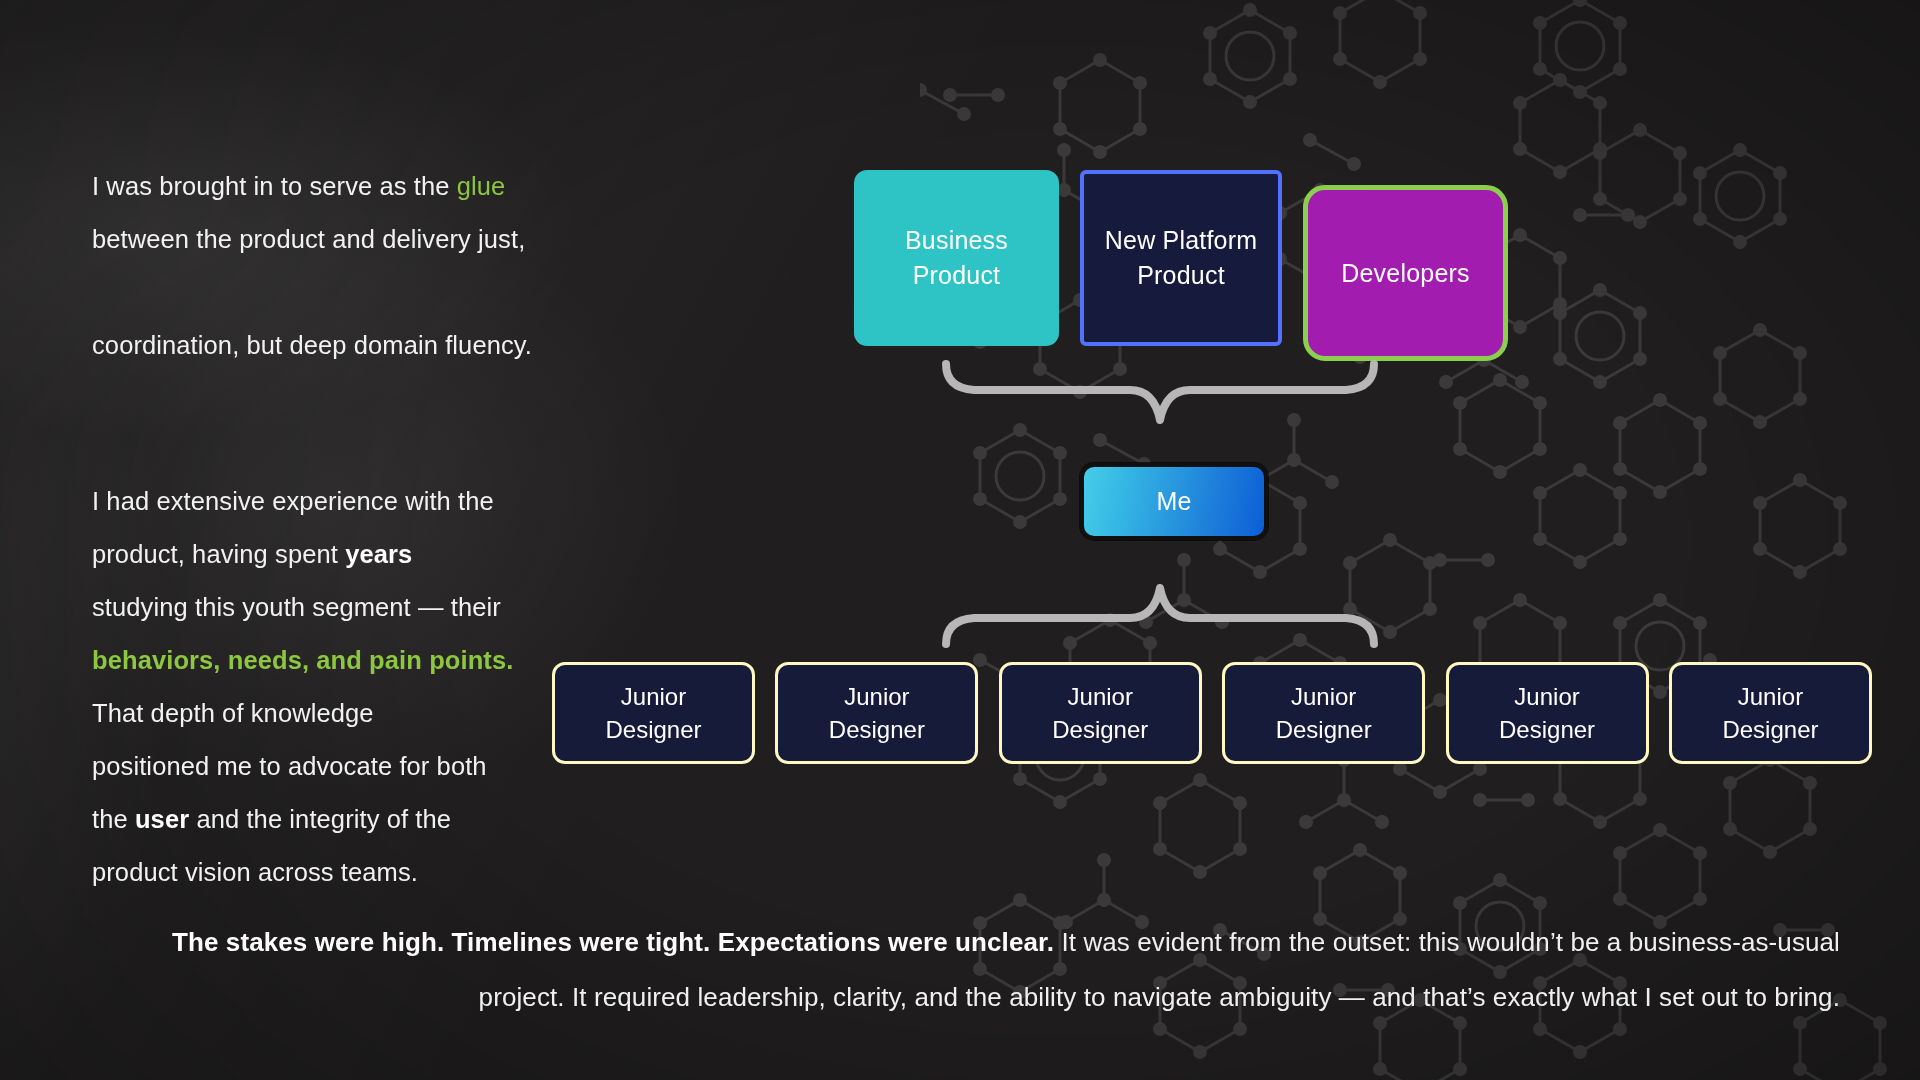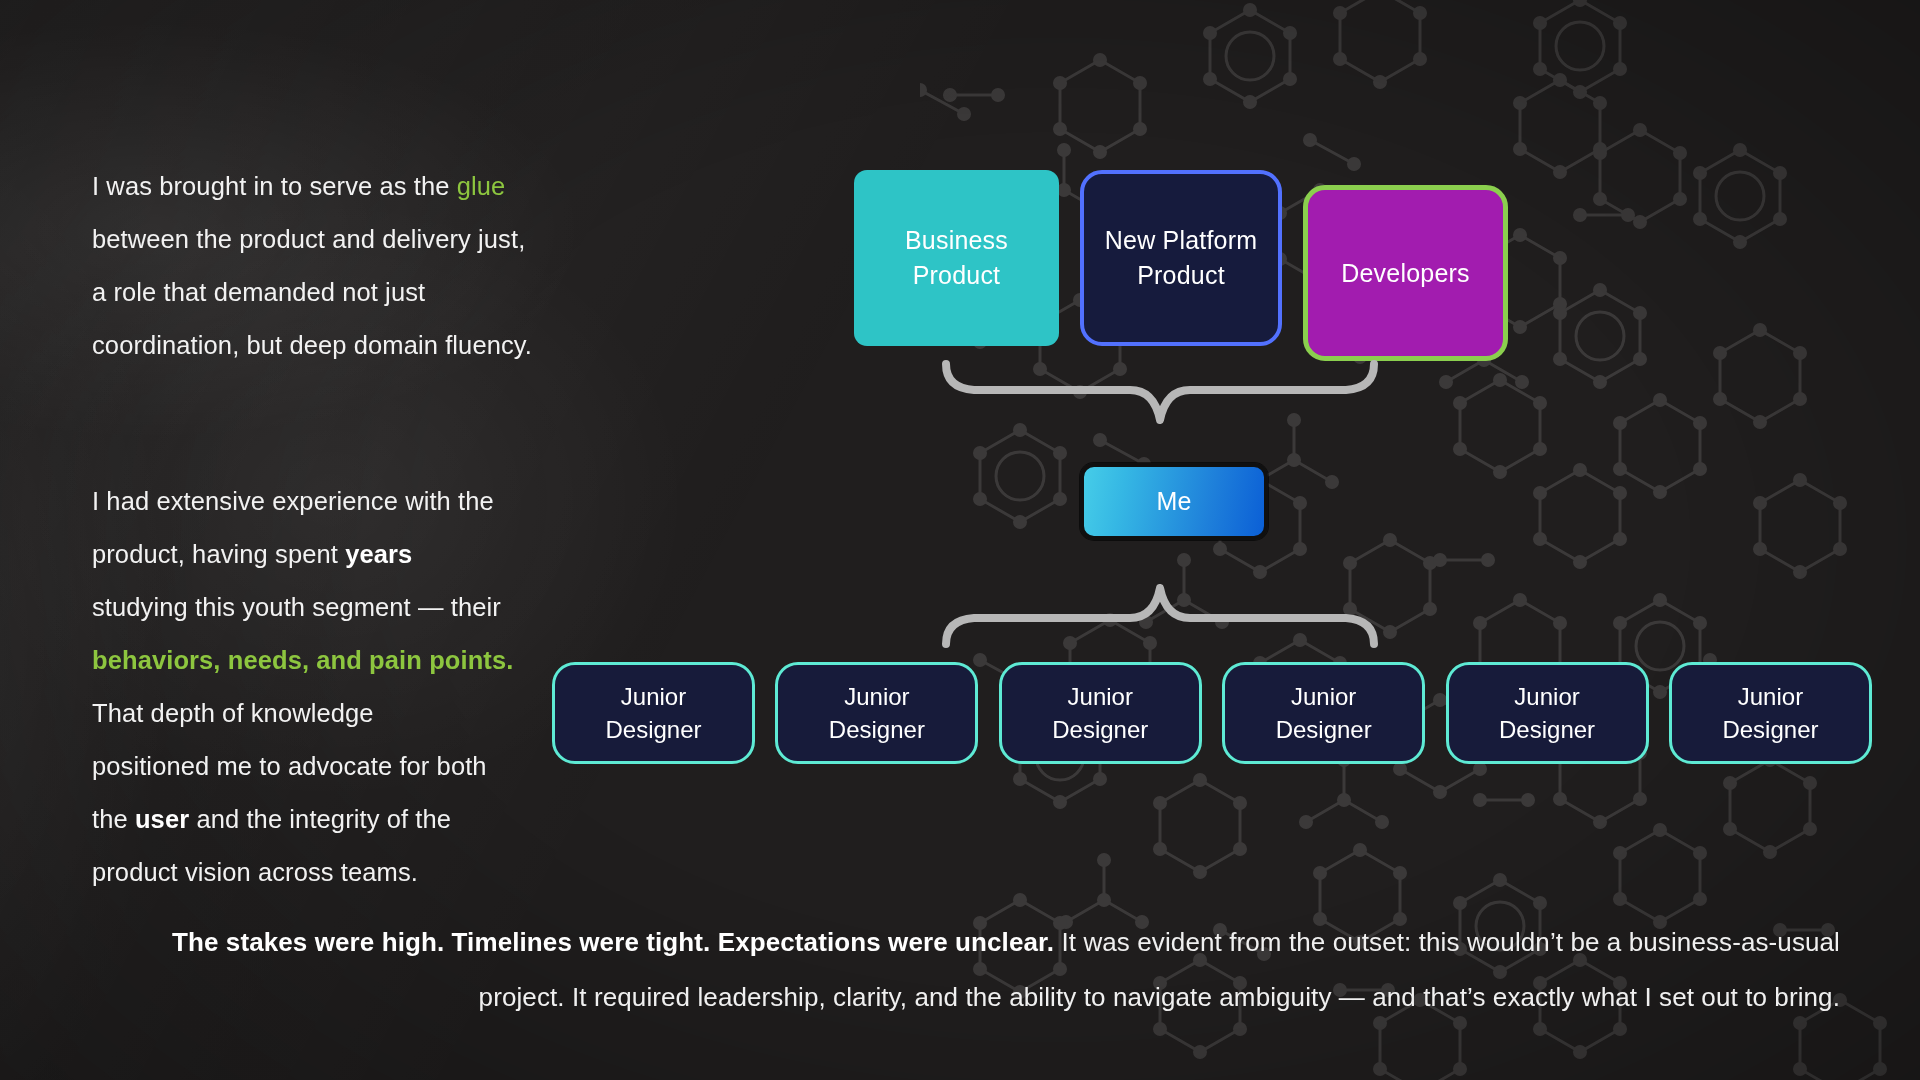--- a/index.html
+++ b/index.html
@@ -84,21 +84,21 @@
   
   .node-business {
     left:854px; top:170px; width:205px; height:176px;
     background:#2EC4C6;
     border-radius:13px;
   }
   .node-platform {
     left:1080px; top:170px; width:202px; height:176px;
     background:#161B3D;
     border:4px solid #5271FF;
-    border-radius:22px;
+    border-radius:6px;
   }
   .node-developers {
     left:1303px; top:185px; width:205px; height:176px;
     background:#a21caf;
     border:5px solid #8BCF4E;
     border-radius:22px;
   }
 
   
   .node-me {
@@ -114,22 +114,22 @@
     position:absolute;
     left:552px; top:662px;
     width:1320px; height:102px;
     display:flex;
     justify-content:space-between;
     pointer-events:auto;
   }
   .node-junior {
     width:203px; height:102px;
     background:#171B3A;
-    border:3px solid #5eead4;
-    border-radius:23px;
+    border:3px solid #fef9c3;
+    border-radius:13px;
     display:flex;
     align-items:center;
     justify-content:center;
     text-align:center;
     color:#ffffff;
     font-size:24px;
     line-height:33px;
   }
 
   
@@ -260,21 +260,21 @@
     </g>
   </svg>
 
   <div class="bg-sweep"></div>
   <div class="bg-vignette"></div>
 
   <div class="text-col para-1">
     <p class="para">
       <span>I was brought in to serve as the </span><span class="accent-green">glue</span><br>
       <span>between the product and delivery just,</span><br>
-      <span>a role that demanded not just</span><br>
+      <br>
       <span>coordination, but deep domain fluency.</span>
     </p>
   </div>
 
   <div class="text-col para-2">
     <p class="para">
       <span>I had extensive experience with the</span><br>
       <span>product, having spent </span><span class="bold">years</span><br>
       <span>studying this youth segment — their</span><br>
       <span class="accent-green-b">behaviors, needs, and pain points.</span><br>

